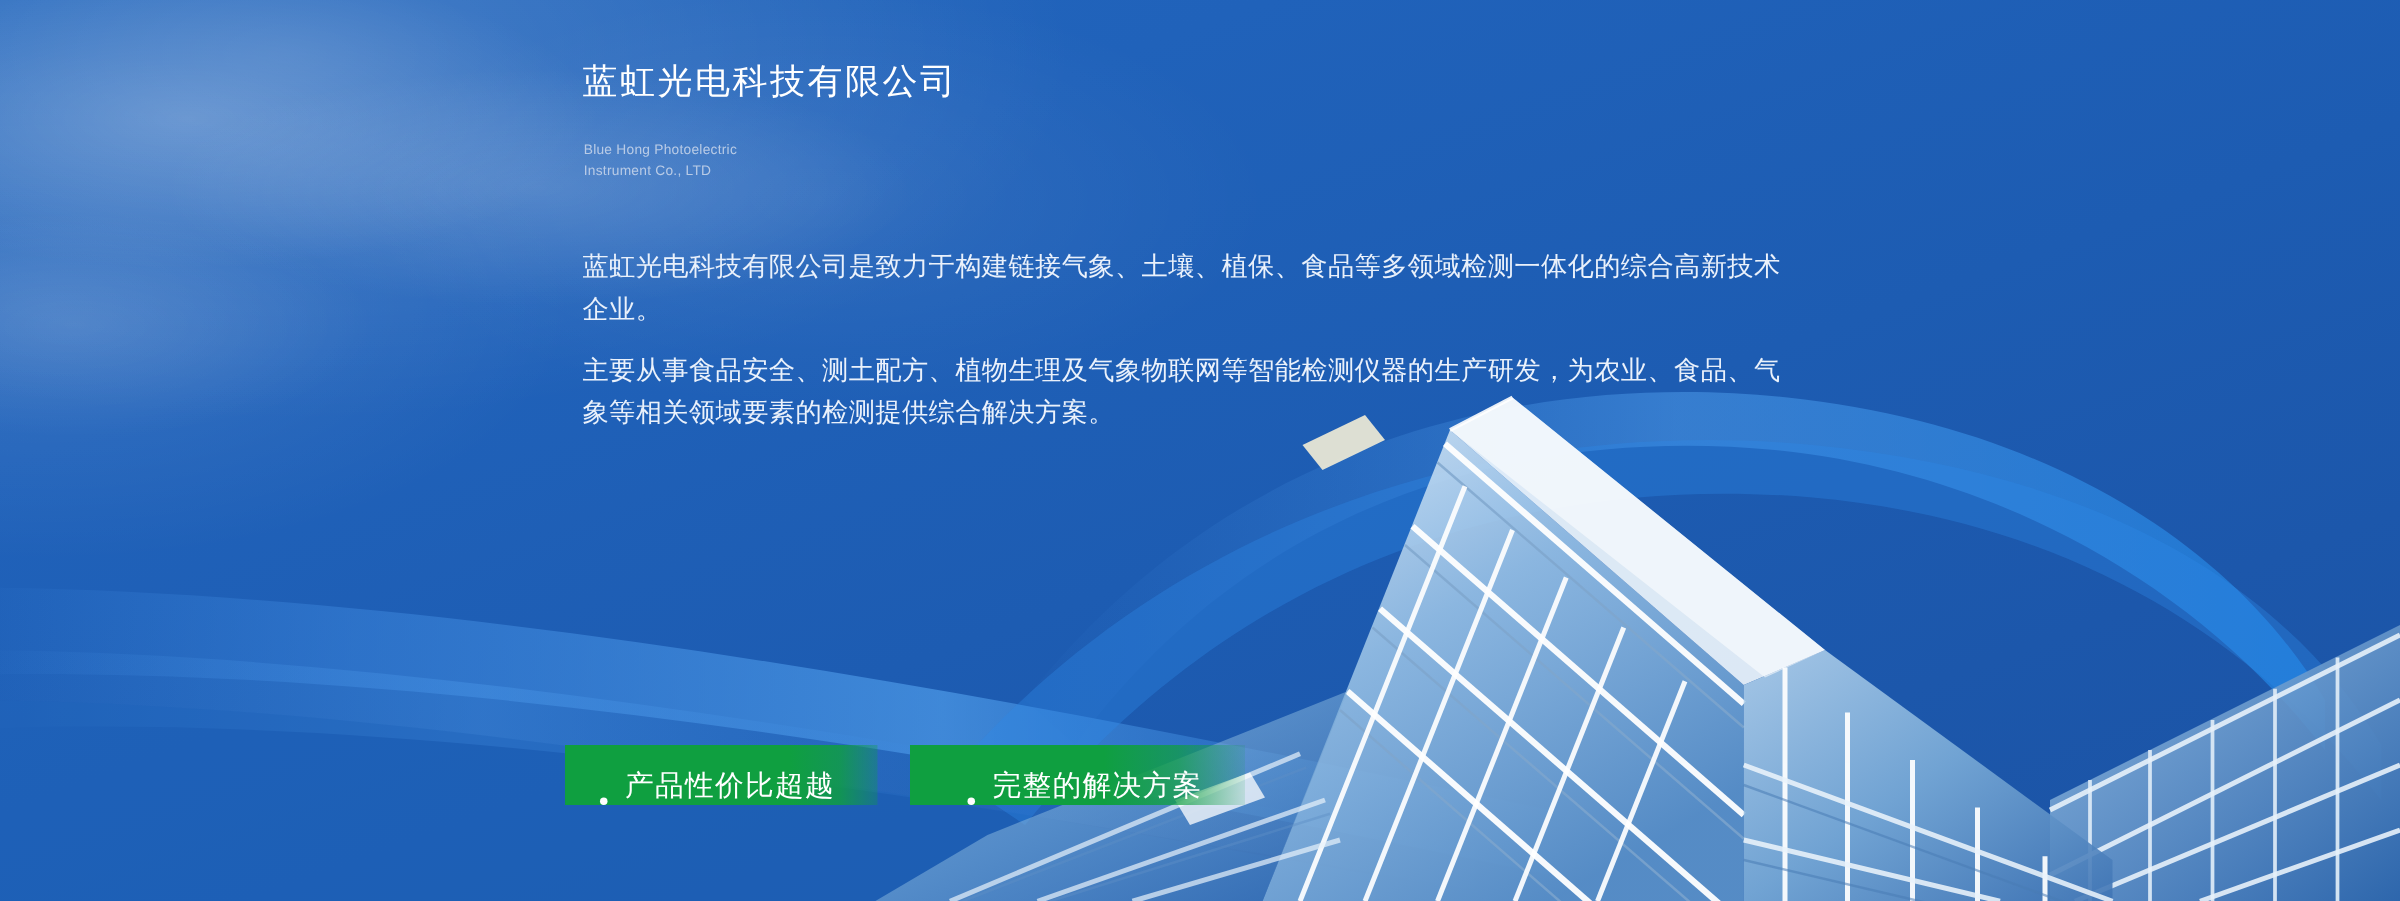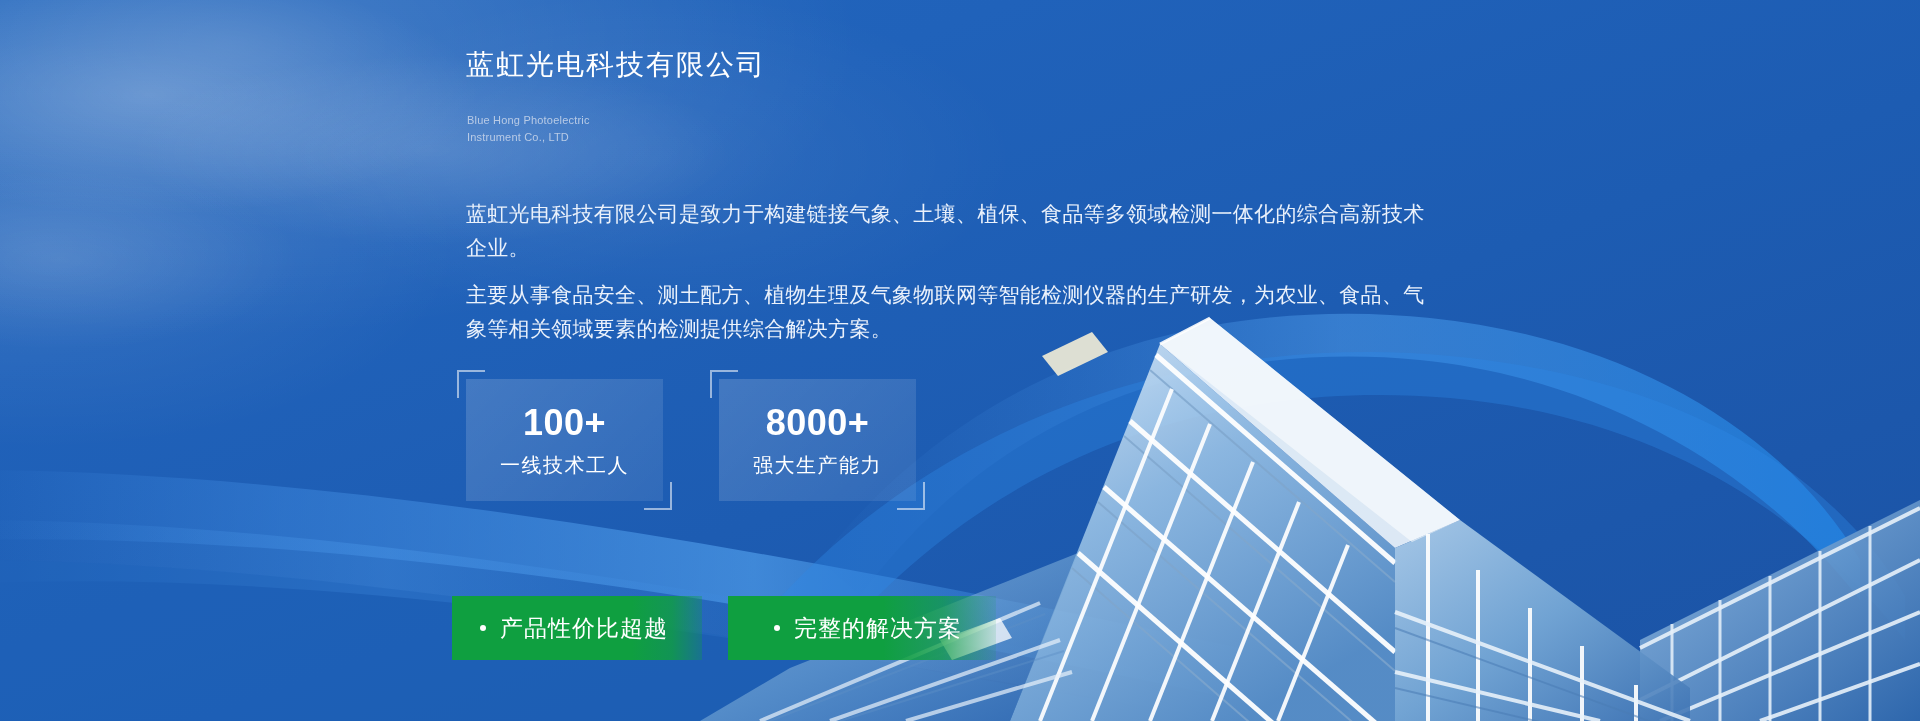--- a/index.html
+++ b/index.html
@@ -36,21 +36,21 @@
     letter-spacing:.2px;font-weight:400;
   }
   .subtitle span{display:block;}
 
   .para{
     position:absolute;left:0;
     font-size:21px;line-height:34px;color:#eaf1fb;
     font-weight:400;letter-spacing:.3px;width:975px;margin-top:19px;
   }
   .para.p1{top:178px;}
-  .para.p2{top:261px;font-family:Liberation Mono, monospace;}
+  .para.p2{top:261px;}
 
   
   .stats{position:absolute;left:466px;top:379px;display:flex;gap:56px;z-index:20;}
   .stat{
     position:relative;width:197px;height:122px;
     background:linear-gradient(135deg,rgba(255,255,255,.165) 0%,rgba(255,255,255,.085) 100%);
     display:flex;flex-direction:column;align-items:center;justify-content:center;
   }
   .stat .num{
     font-size:36px;line-height:1;font-weight:bold;color:#ffffff;letter-spacing:.5px;
@@ -65,21 +65,21 @@
   }
   .stat .c-br{
     right:-9px;bottom:-9px;
     border-right:2px solid rgba(255,255,255,.55);
     border-bottom:2px solid rgba(255,255,255,.55);
   }
 
   
   .tags{position:absolute;left:452px;top:596px;display:flex;gap:26px;z-index:20;}
   .tag{
-    height:64px;display:flex;align-items:center;
+    height:48px;display:flex;align-items:flex-end;
     padding:0 34px 0 28px;
     color:#ffffff;font-size:23px;letter-spacing:1px;white-space:nowrap;
   }
   .tag .dot{
     width:6px;height:6px;border-radius:50%;background:#ffffff;
     margin-right:14px;flex:0 0 auto;
   }
   .tag.t1{background:linear-gradient(90deg,#0f9f40 0%,#0f9f40 72%,rgba(15,159,64,.82) 88%,rgba(15,159,64,.30) 100%);}
   .tag.t2{background:linear-gradient(90deg,#0f9f40 0%,#0f9f40 58%,rgba(15,159,64,.72) 80%,rgba(15,159,64,.12) 100%);padding-left:46px;}
 </style>
@@ -231,36 +231,20 @@
     <div class="subtitle">
       <span>Blue Hong Photoelectric</span>
       <span>Instrument Co., LTD</span>
     </div>
 
     <p class="para p1">蓝虹光电科技有限公司是致力于构建链接气象、土壤、植保、食品等多领域检测一体化的综合高新技术企业。</p>
 
     <p class="para p2">主要从事食品安全、测土配方、植物生理及气象物联网等智能检测仪器的生产研发，为农业、食品、气象等相关领域要素的检测提供综合解决方案。</p>
   </div>
 
-  <div class="stats">
-
-    <div class="stat">
-      <span class="c-tl"></span>
-      <span class="c-br"></span>
-      <div class="num">100+</div>
-      <div class="lbl">一线技术工人</div>
-    </div>
-
-    <div class="stat">
-      <span class="c-tl"></span>
-      <span class="c-br"></span>
-      <div class="num">8000+</div>
-      <div class="lbl">强大生产能力</div>
-    </div>
-  </div>
 
   <div class="tags">
 
     <div class="tag t1">
       <span class="dot"></span>
       <span>产品性价比超越</span>
     </div>
 
     <div class="tag t2">
       <span class="dot"></span>

